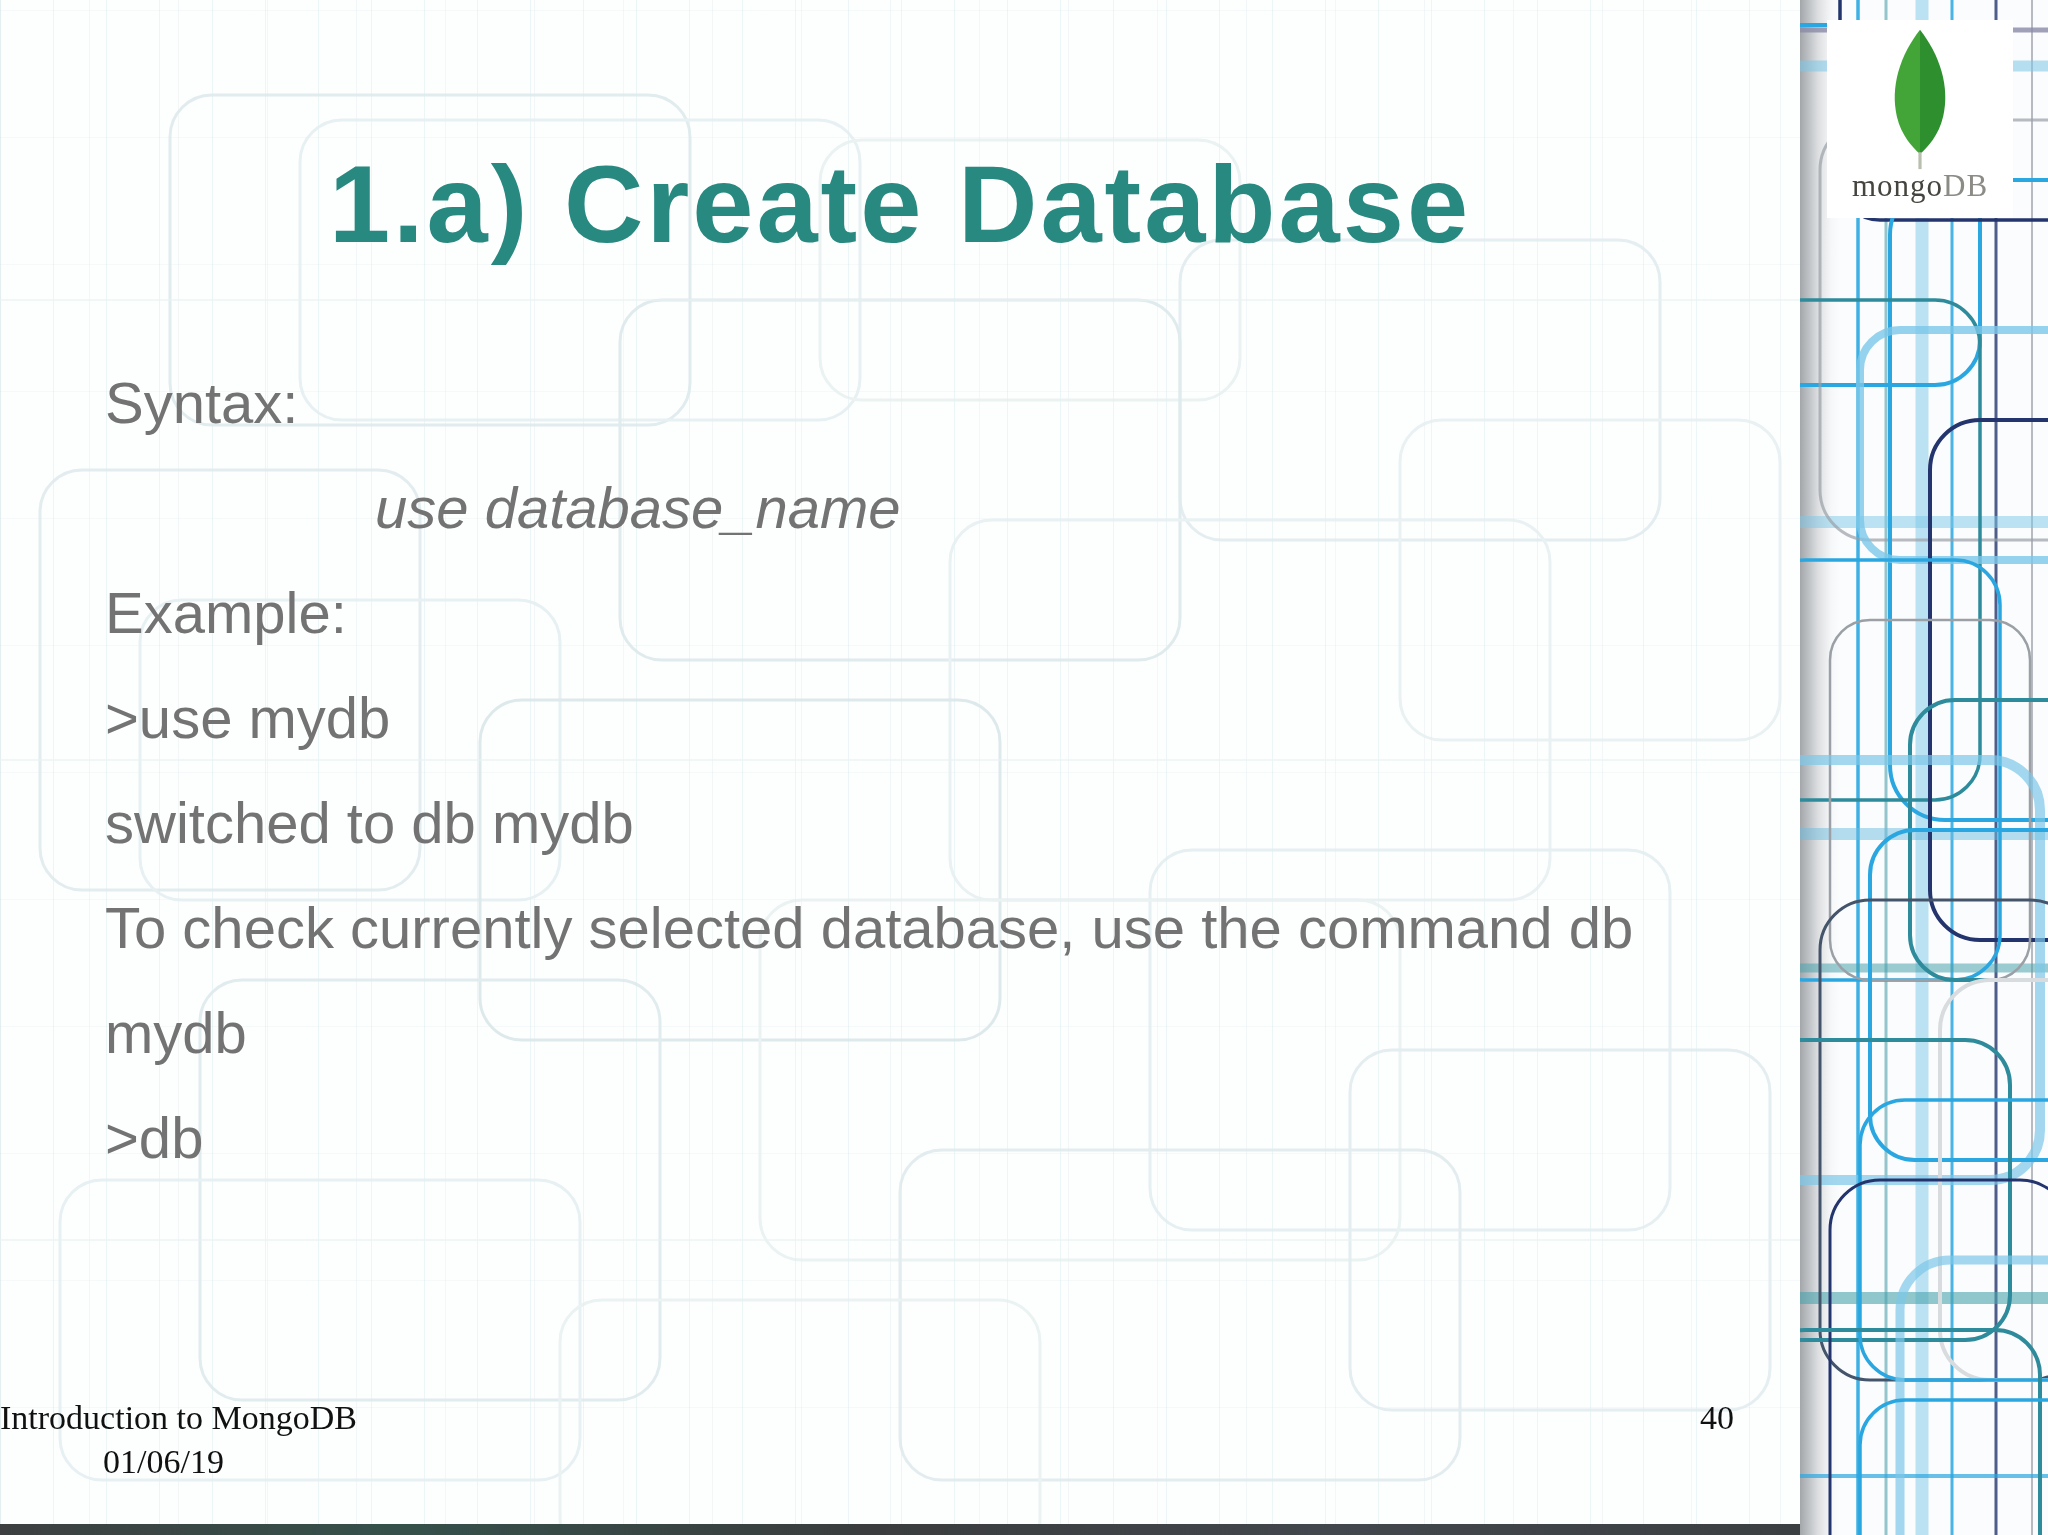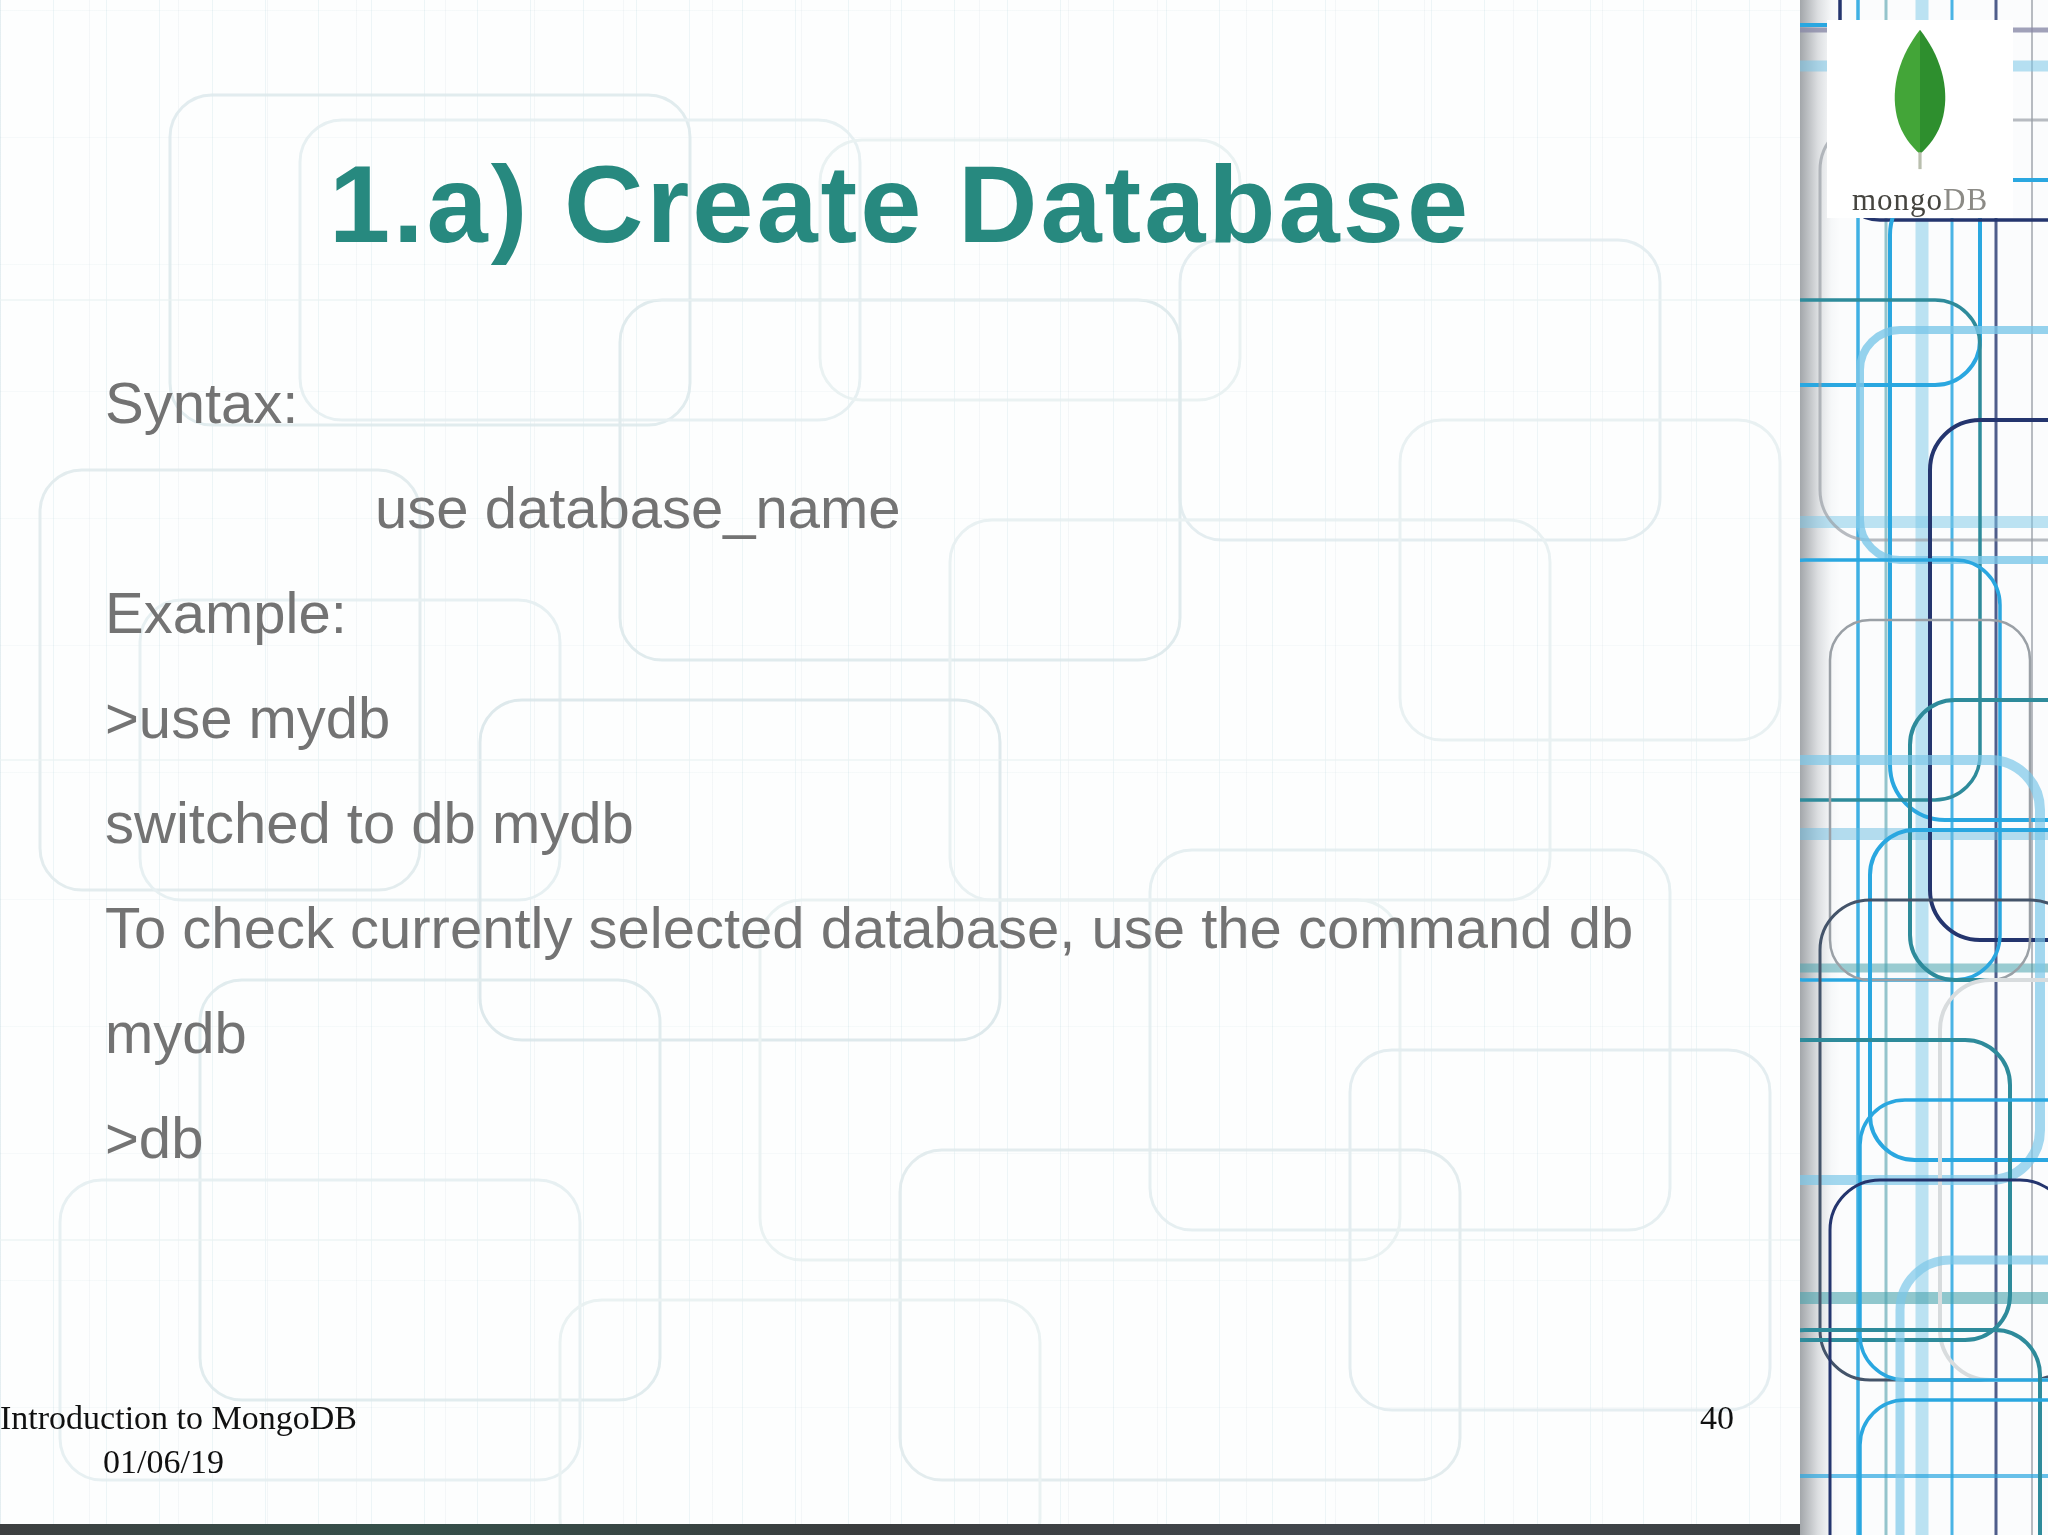--- a/index.html
+++ b/index.html
@@ -18,32 +18,32 @@
   
   .band{position:absolute;right:0;top:0;width:248px;height:1535px;background:#fbfcfd;}
   .band-shadow{position:absolute;left:0;top:0;width:40px;height:1535px;
     background:linear-gradient(90deg, rgba(90,96,102,.55), rgba(140,146,152,.28) 45%, rgba(200,206,210,.10) 78%, rgba(255,255,255,0));}
   .band svg{position:absolute;left:0;top:0;}
 
   
   .logo-box{position:absolute;left:1827px;top:20px;width:186px;height:198px;background:#ffffff;
     display:flex;flex-direction:column;align-items:center;justify-content:flex-start;}
   .logo-leaf{margin-top:8px;height:142px;}
-  .logo-text{font-family:"Liberation Serif",serif;font-size:31px;line-height:31px;letter-spacing:1px;margin-top:14px;}
+  .logo-text{font-family:"Liberation Serif",serif;font-size:31px;line-height:31px;letter-spacing:1px;}
   .logo-text .mongo{color:var(--logo-mongo-text,#45443f);}
   .logo-text .db{color:var(--logo-db-text,#8c8b86);}
 
   
   .title{position:absolute;left:0;top:122px;width:1800px;text-align:center;
     color:var(--title-color,#27897f);font-size:110px;font-weight:bold;letter-spacing:3px;line-height:110px;margin-top:27px;}
 
   
   .body-text{position:absolute;left:105px;top:350px;width:1700px;color:#737373;font-size:58px;}
   .body-text .line{height:105px;display:flex;align-items:center;white-space:pre;}
-  .body-text .line.indent{padding-left:270px;}
+  .body-text .line.indent{padding-left:270px;font-style:italic;}
 
   
   .footer-date,.footer-center,.footer-page{position:absolute;top:1398px;color:#111;
     font-family:"Liberation Serif",serif;font-size:34px;line-height:40px;}
   .footer-date{left:103px;margin-top:44px;}
   .footer-center{left:0;width:1880px;text-align:left;}
   .footer-page{left:1700px;}
 
   
   .bottom-bar{position:absolute;left:0;top:1524px;width:1800px;height:11px;

